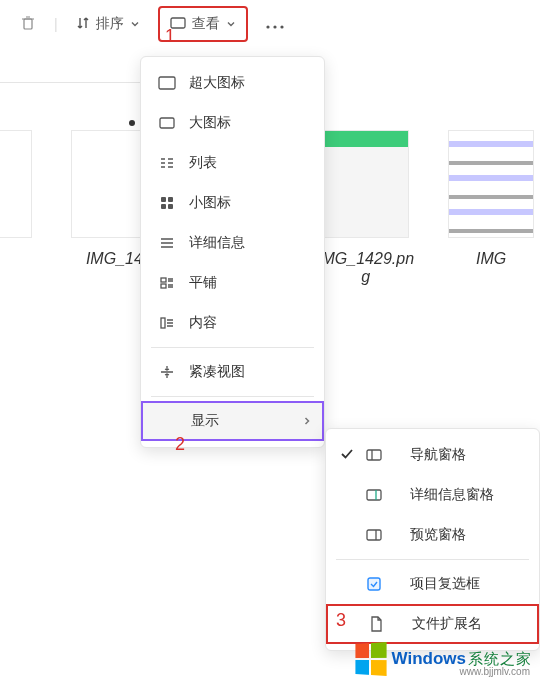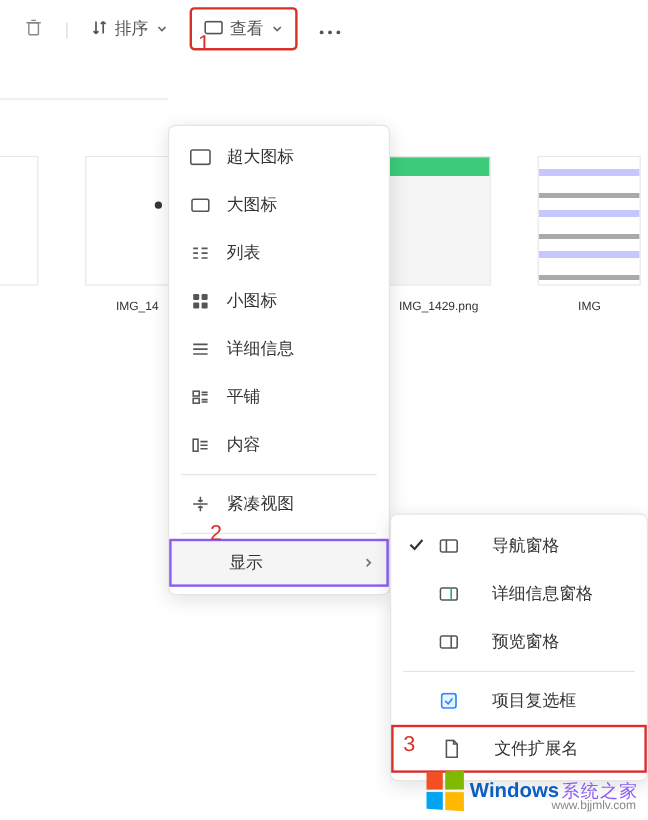--- a/index.html
+++ b/index.html
@@ -75,37 +75,37 @@
       border: 1px solid #e8e8e8;
       margin-bottom: 12px;
     }
     .thumb.app {
       background: linear-gradient(#3dcc7a 0 15%, #f5f5f5 15% 100%);
     }
     .thumb.stripes {
       background: repeating-linear-gradient(#fff 0 10px, #c7c7ff 10px 16px, #fff 16px 30px, #aaa 30px 34px);
     }
     .file .name {
-      font-size: 10px;
+      font-size: 16px;
       color: #333;
       text-align: center;
       word-break: break-all;
+      font-style: italic;
     }
 
     .menu {
       position: absolute;
       top: 56px;
       left: 140px;
       width: 185px;
       background: #fff;
       border: 1px solid #e5e5e5;
       box-shadow: 0 4px 16px rgba(0,0,0,0.12);
       border-radius: 6px;
       padding: 6px 0;
-      margin-top: 48px;
     }
     .menu-item, .submenu-item {
       height: 40px;
       display: flex;
       align-items: center;
       padding: 0 16px 0 48px;
       position: relative;
       cursor: pointer;
     }
     .menu-item .mi-icon, .submenu-item .mi-icon {
@@ -177,21 +177,21 @@
       grid-template-columns: 1fr 1fr;
       grid-template-rows: 1fr 1fr;
       gap: 2px;
       transform: perspective(60px) rotateY(-14deg);
     }
     .watermark .wlogo div:nth-child(1){background:#f25022;}
     .watermark .wlogo div:nth-child(2){background:#7fba00;}
     .watermark .wlogo div:nth-child(3){background:#00a4ef;}
     .watermark .wlogo div:nth-child(4){background:#ffb900;}
     .watermark .wt1 { color:#0b5fc3; font-weight:600; font-size:17px; }
-    .watermark .wt2 { color:#8b5cf6; font-size:15px; letter-spacing:1px; margin-left:2px;margin-top:28px; }
+    .watermark .wt2 { color:#15803d; font-size:15px; letter-spacing:1px; margin-left:2px;margin-top:28px; }
     .watermark .url { position:absolute; right:2px; bottom:-2px; font-size:10px; color:#888; }
   </style>
 </head>
 <body>
 
 <div class="toolbar">
   <div class="btn">
     <span>
       <svg width="16" height="16" viewBox="0 0 16 16" fill="none" stroke="#888" stroke-width="1.2">
           <rect x="4" y="4" width="8" height="10" rx="1"></rect>

